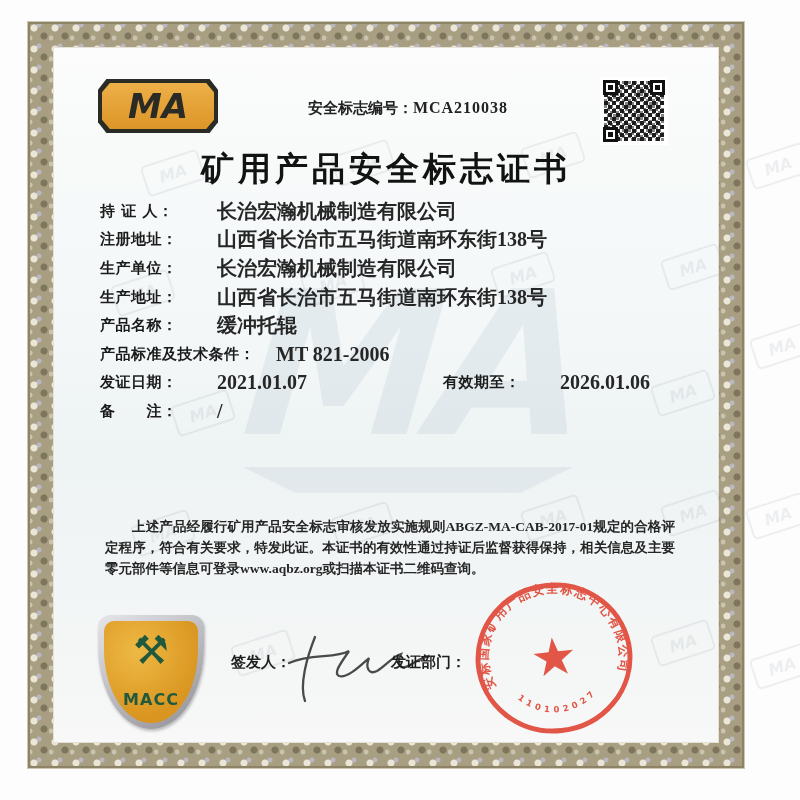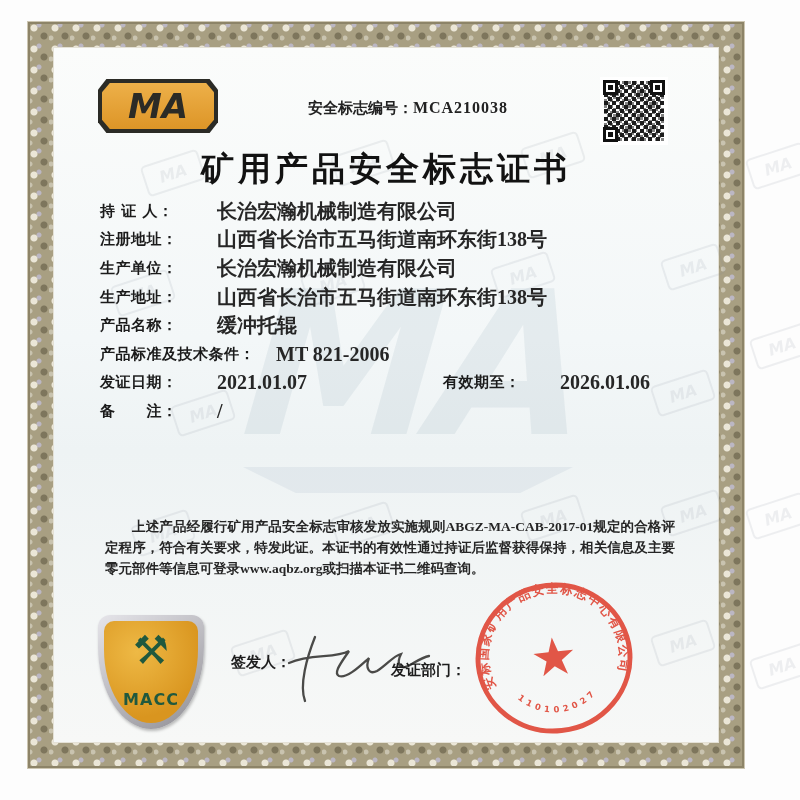--- a/index.html
+++ b/index.html
@@ -90,21 +90,21 @@
     border-radius:12px 12px 50% 50% / 12px 12px 72% 72%;
     box-shadow:1px 2px 3px rgba(0,0,0,.25);}
   .macc-inner{position:absolute;inset:6px;
     background:radial-gradient(circle at 35% 30%,#eeb945,#d9951f 70%);
     border-radius:10px 10px 50% 50% / 10px 10px 72% 72%;
     display:flex;flex-direction:column;align-items:center;justify-content:center;}
   .macc-emblem{font-size:40px;line-height:1;color:#20593e;margin-top:-6px;}
   .macc-name{font-size:16px;font-weight:bold;color:#20593e;letter-spacing:1px;margin-top:20px;}
 
   .signer-label{position:absolute;left:178px;top:606px;font-size:15px;font-weight:bold;}
-  .dept-label{position:absolute;left:338px;top:606px;font-size:15px;font-weight:bold;margin-top:8px;}
+  .dept-label{position:absolute;left:338px;top:606px;font-size:15px;font-weight:bold;}
   .sig{position:absolute;left:224px;top:580px;width:160px;height:86px;}
 
   .seal{position:absolute;left:416px;top:526px;width:170px;height:170px;
     transform:rotate(-6deg);opacity:.93;}
   .seal text{font-family:"DejaVu Sans","Liberation Sans",sans-serif;}
 </style>
 </head>
 <body>
 
 <div class="page">

